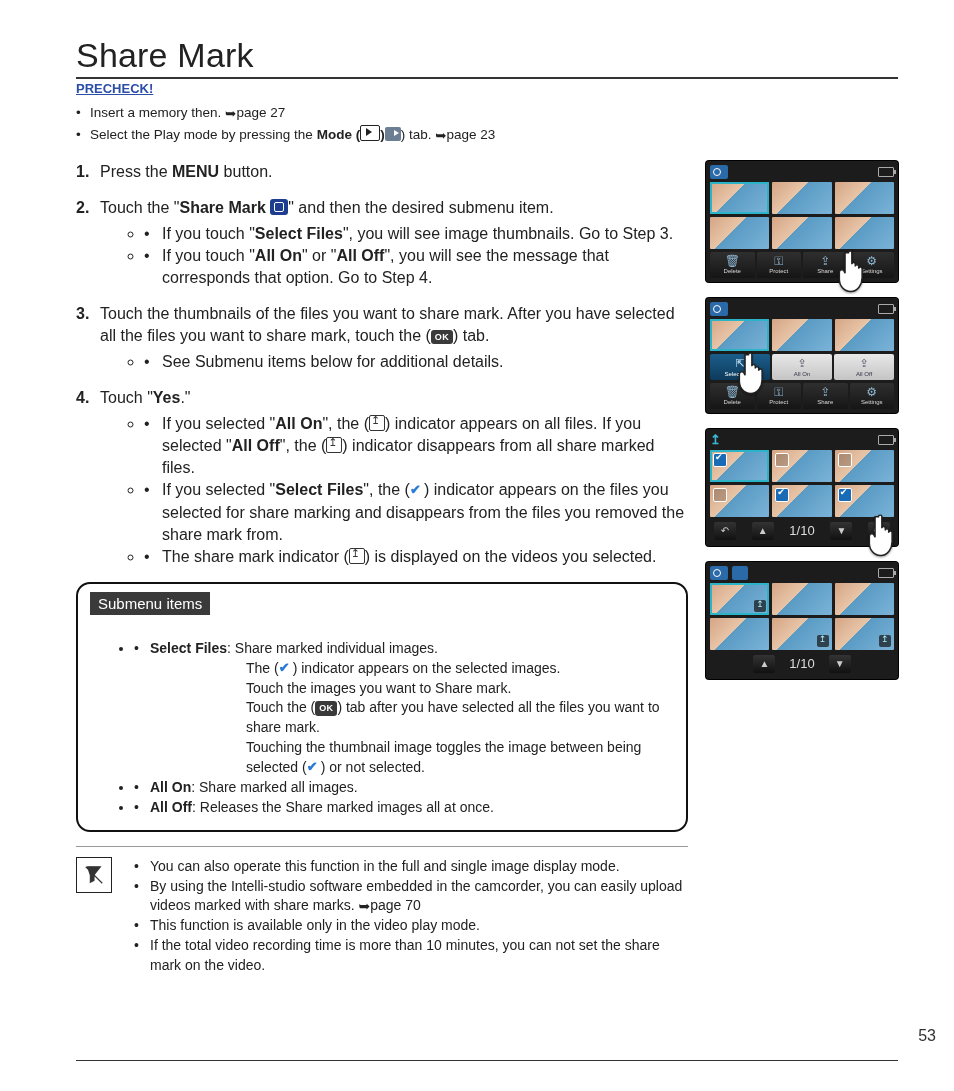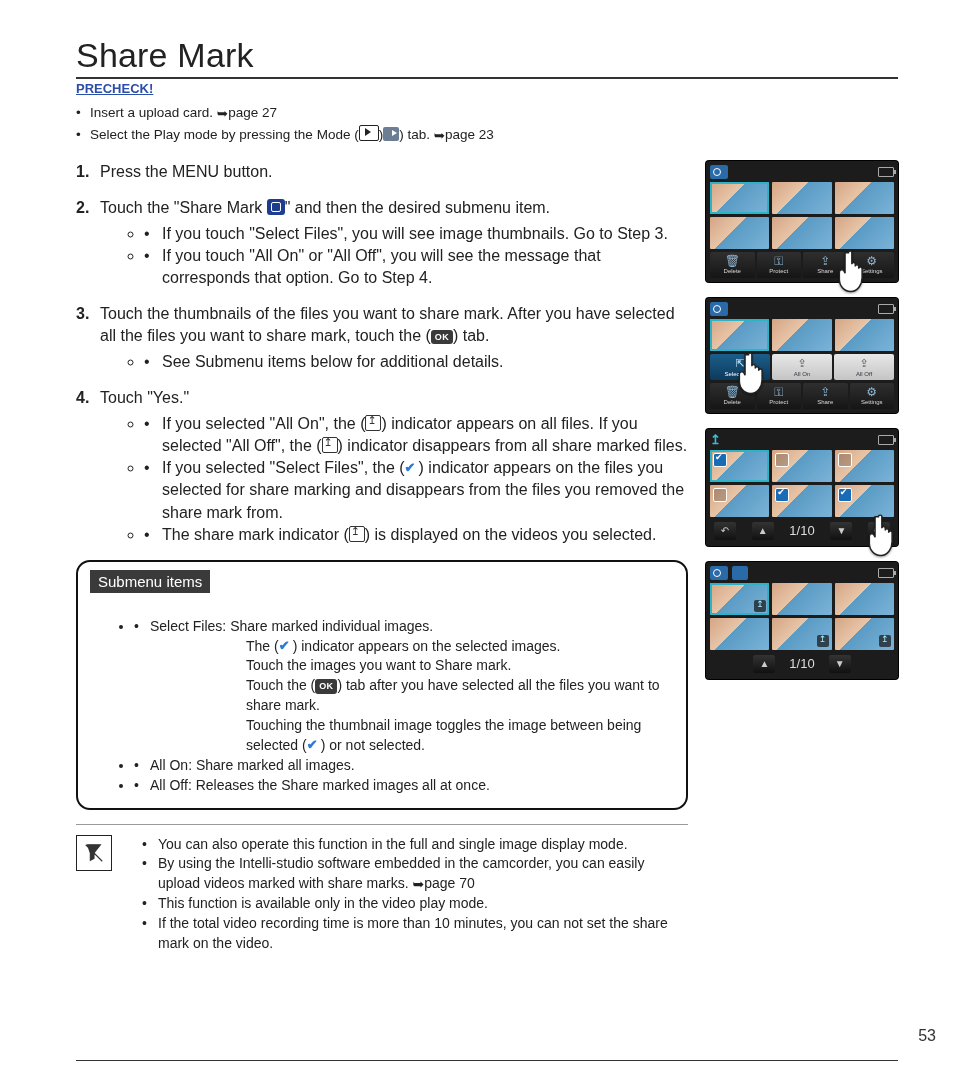--- a/index.html
+++ b/index.html
@@ -11,40 +11,40 @@
   .pre-ul li{font-size:13.5px;line-height:1.65;padding-left:14px;position:relative}
   .pre-ul li::before{content:"•";position:absolute;left:0;top:0}
   .cols{display:flex;gap:18px;margin-top:14px}
   .left{flex:1;min-width:0}
   .right{width:192px;flex:none;display:flex;flex-direction:column;gap:16px}
   .steps>li{font-size:16px;line-height:1.38;margin-bottom:14px;padding-left:24px;position:relative}
   .stepnum{position:absolute;left:0;top:0;font-weight:700}
   .steps ul{margin:4px 0 0 4px}
   .steps ul li{font-size:16px;line-height:1.38;padding-left:18px;position:relative;margin-bottom:0}
   .steps ul li::before{content:"•";position:absolute;left:0;top:0}
-  b{font-weight:400}
+  b{font-weight:700}
   .iconbox{display:inline-block;width:18px;height:16px;background:#1d3d8f;border-radius:3px;vertical-align:-2px;position:relative}
   .iconbox::after{content:"";position:absolute;left:4px;top:3px;width:10px;height:10px;border:1.5px solid #fff;border-radius:2px;box-sizing:border-box}
   .playicon{display:inline-block;width:18px;height:14px;border:1.5px solid #222;border-radius:2px;vertical-align:-2px;position:relative}
   .playicon::after{content:"";position:absolute;left:5px;top:2px;border-left:6px solid #222;border-top:4px solid transparent;border-bottom:4px solid transparent}
   .vidicon{display:inline-block;width:16px;height:14px;background:#6b7e94;border-radius:2px;vertical-align:-2px;position:relative}
   .vidicon::after{content:"";position:absolute;right:2px;top:3px;border-left:5px solid #fff;border-top:3px solid transparent;border-bottom:3px solid transparent}
   .okbtn{display:inline-block;padding:1px 4px;background:#3a3a3a;color:#fff;font-size:9px;border-radius:3px;vertical-align:1px;font-weight:600;letter-spacing:.3px}
   .smark{display:inline-block;width:14px;height:14px;border:1.3px solid #333;border-radius:2px;vertical-align:-2px;position:relative}
   .smark::after{content:"↥";position:absolute;left:1px;top:-3px;font-size:11px;color:#333}
   .chk{display:inline-block;width:14px;height:14px;vertical-align:-2px;position:relative}
   .chk::after{content:"✔";color:#2a7bd6;font-size:13px;position:absolute;left:0;top:-2px;font-weight:700}
   .arrow{display:inline-block;transform:translateY(1px)}
   .subbox{border:2.5px solid #111;border-radius:14px;padding:10px 14px 12px 14px;margin-top:2px}
   .subhdr{display:inline-block;background:#3a3a3a;color:#fff;font-size:15px;padding:3px 8px;margin:-2px 0 6px -2px}
   .subbox ul{margin:18px 0 0 2px}
   .subbox li{font-size:14px;line-height:1.42;padding-left:16px;position:relative}
   .subbox li::before{content:"•";position:absolute;left:0;top:0}
   .subbox .indent{display:block;margin-left:96px}
-  .notes{display:flex;gap:30px;margin-top:14px;border-top:1px solid #999;padding-top:10px}
+  .notes{display:flex;gap:22px;margin-top:14px;border-top:1px solid #999;padding-top:10px}
   .noteicon{width:34px;height:34px;border:1.5px solid #222;display:flex;align-items:center;justify-content:center;flex:none}
   .noteicon svg{width:22px;height:22px}
   .notes ul li{font-size:14px;line-height:1.42;padding-left:16px;position:relative}
   .notes ul li::before{content:"•";position:absolute;left:0;top:0}
   .pgnum{position:absolute;right:18px;bottom:46px;font-size:16px;color:#333}
   .bottomline{position:absolute;left:76px;right:56px;bottom:30px;height:1.5px;background:#333}
 
   
   .screen{background:#1c1c1c;border-radius:3px;padding:4px;position:relative;box-shadow:0 0 0 1px #000}
   .topbar{height:14px;display:flex;align-items:center;justify-content:space-between;margin-bottom:3px}
@@ -81,21 +81,21 @@
 </style>
 </head>
 <body>
 
 <div class="page">
   <h1>Share Mark</h1>
 
   <div class="precheck">PRECHECK!</div>
   <ul class="pre-ul">
     <li>
-      <span>Insert a upload card. </span><span class="arrow">➥</span><span>page 27</span>
+      <span>Insert a memory then. </span><span class="arrow">➥</span><span>page 27</span>
     </li>
     <li>
       <span>Select the Play mode by pressing the </span><b>Mode (</b><span class="playicon"></span><b>)</b><span></span><span class="vidicon"></span><span>) tab. </span><span class="arrow">➥</span><span>page 23</span>
     </li>
   </ul>
 
   <div class="cols">
     <div class="left">
       <ol class="steps">
         <li>

